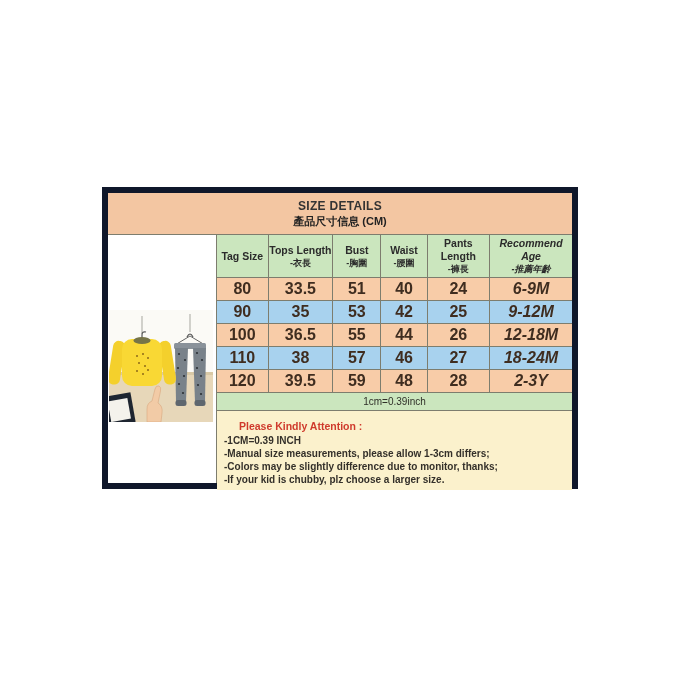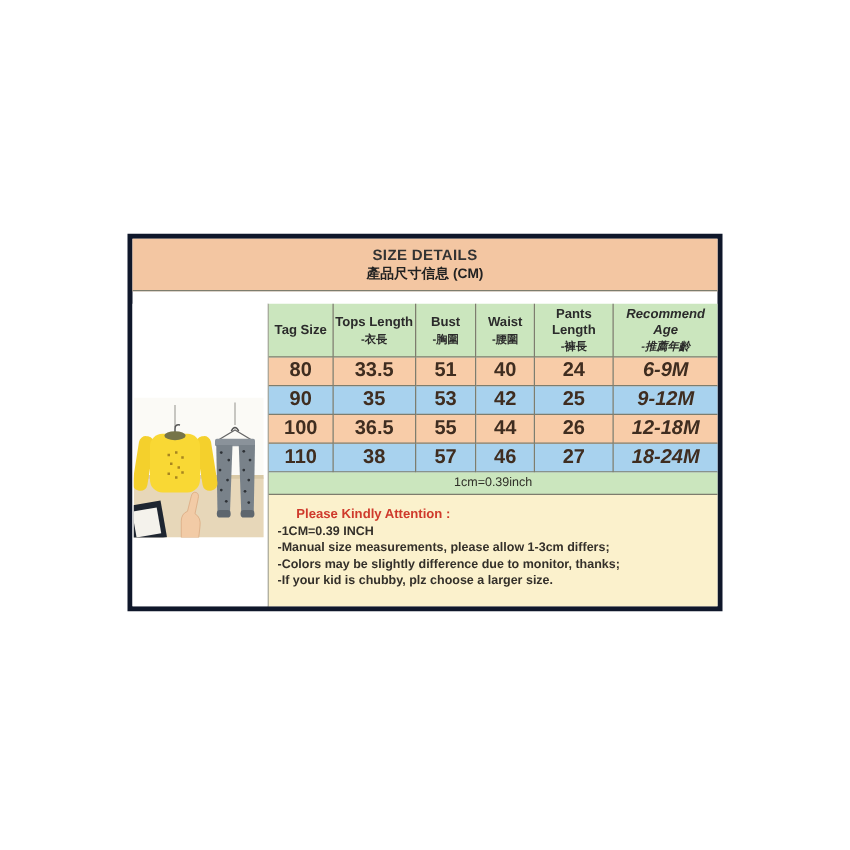--- a/index.html
+++ b/index.html
@@ -1,19 +1,19 @@
 <!DOCTYPE html>
 <html><head>
 <meta charset="utf-8">
 <style>
   html,body{margin:0;padding:0;background:#fff;}
   .canvas{position:relative;width:680px;height:680px;background:#ffffff;
           font-family:"Liberation Sans",sans-serif;overflow:hidden;}
   .content{position:absolute;left:102px;top:187px;width:476px;height:302px;
-           border:4px solid #0f172a;box-sizing:border-box;display:flex;flex-direction:column;background:#fff;gap:10px;}
+           border:6px solid #0f172a;box-sizing:border-box;display:flex;flex-direction:column;background:#fff;}
   .sd-header{height:41px;background:#F3C6A2;border-bottom:1px solid #7d7d6e;
              display:flex;flex-direction:column;align-items:center;justify-content:center;}
   .sd-title{font-size:12px;font-weight:bold;color:#333;letter-spacing:.3px;line-height:15px;}
   .sd-subtitle{font-size:11px;font-weight:bold;color:#222;line-height:14px;}
   .main{flex:1;display:flex;min-height:0;}
   .photo-col{width:108px;background:#ffffff;position:relative;flex:none;}
   .photo{position:absolute;left:1px;top:75px;width:104px;height:112px;}
   .right-col{flex:1;border-left:1px solid #7d7d6e;display:flex;flex-direction:column;min-width:0;}
   table.size{border-collapse:collapse;table-layout:fixed;width:100%;}
   table.size th,table.size td{border:1px solid #7d7d6e;padding:0;text-align:center;vertical-align:middle;}
@@ -170,20 +170,28 @@
             <td>12-18M</td>
           </tr>
           <tr class="row-blue">
             <td>110</td>
             <td>38</td>
             <td>57</td>
             <td>46</td>
             <td>27</td>
             <td>18-24M</td>
           </tr>
+          <tr class="row-peach">
+            <td>120</td>
+            <td>39.5</td>
+            <td>59</td>
+            <td>48</td>
+            <td>28</td>
+            <td>2-3Y</td>
+          </tr>
         </tbody>
           </table>
 
         <div class="unit-row">1cm=0.39inch</div>
 
         <div class="attention">
           <div class="att-title">Please Kindly Attention :</div>
           <div class="att-line">-1CM=0.39 INCH</div>
           <div class="att-line">-Manual size measurements, please allow 1-3cm differs;</div>
           <div class="att-line">-Colors may be slightly difference due to monitor, thanks;</div>

